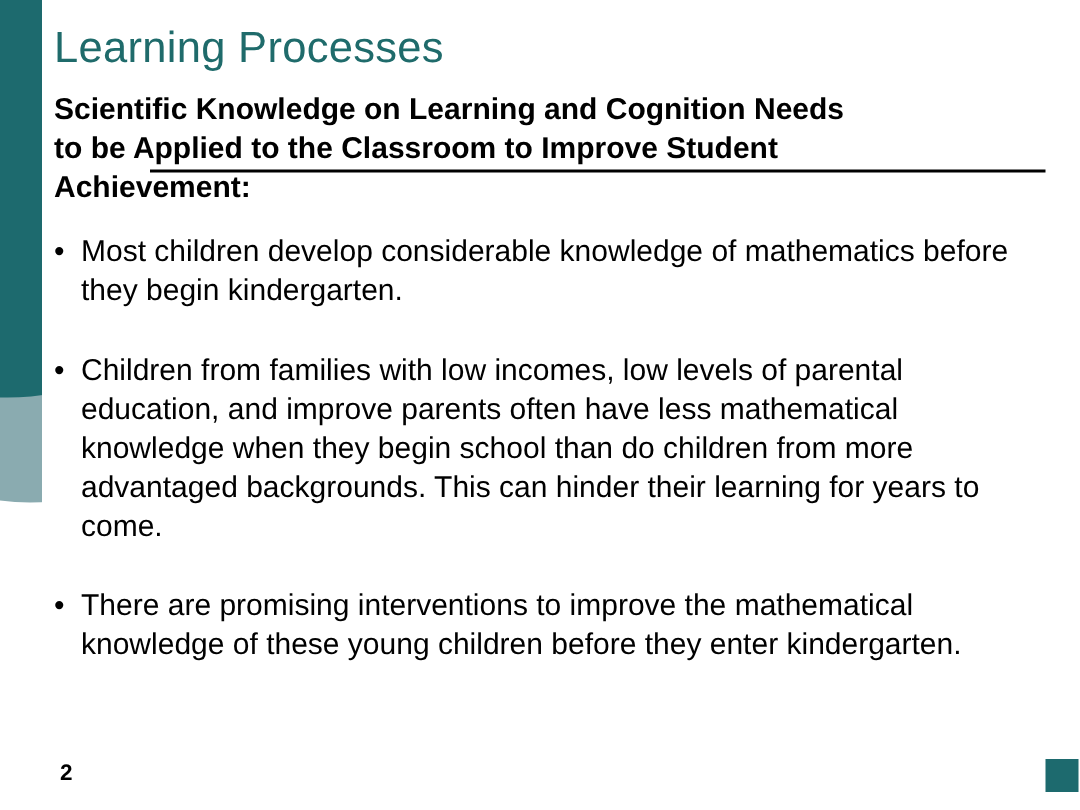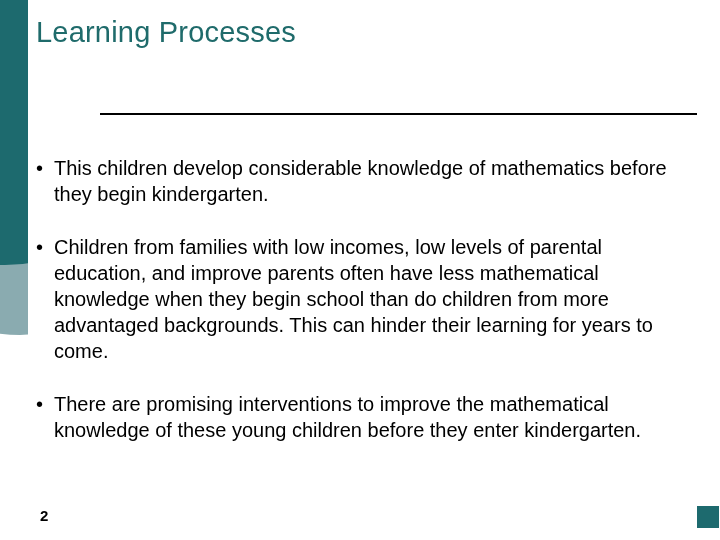--- a/index.html
+++ b/index.html
@@ -74,27 +74,32 @@
 
 <div class="slide">
 
   <div class="circle light"></div>
   <div class="circle dark"></div>
 
   <div class="content">
 
     <h1 class="title">Learning Processes</h1>
 
+    <div class="heading">
+      <div>Scientific Knowledge on Learning and Cognition Needs</div>
+      <div>to be Applied to the Classroom to Improve Student</div>
+      <div>Achievement:</div>
+    </div>
 
     <div class="underline"></div>
 
     <div class="bullets">
       <div class="bullet">
         <span class="marker">•</span>
-        <span class="btext">This children develop considerable knowledge of mathematics before they begin kindergarten.</span>
+        <span class="btext">Most children develop considerable knowledge of mathematics before they begin kindergarten.</span>
       </div>
       <div class="bullet">
         <span class="marker">•</span>
         <span class="btext">Children from families with low incomes, low levels of parental education, and improve parents often have less mathematical knowledge when they begin school than do children from more advantaged backgrounds. This can hinder their learning for years to come.</span>
       </div>
       <div class="bullet">
         <span class="marker">•</span>
         <span class="btext">There are promising interventions to improve the mathematical knowledge of these young children before they enter kindergarten.</span>
       </div>
     </div>

